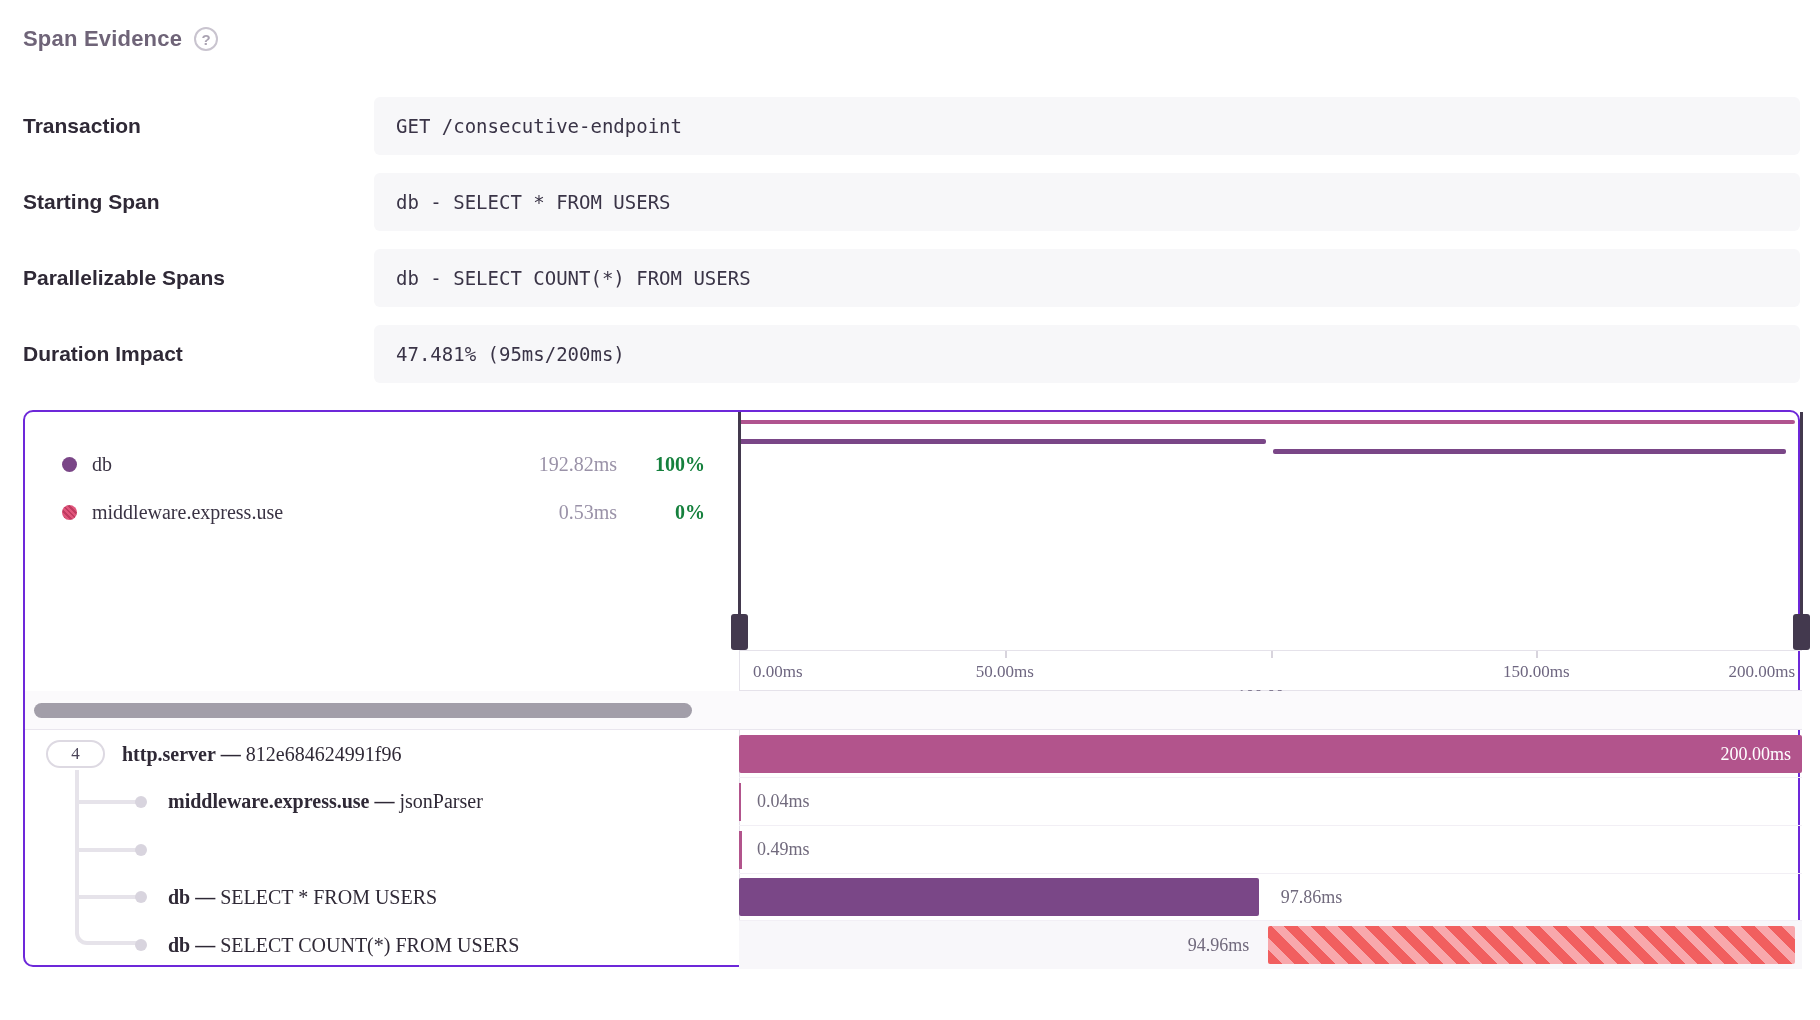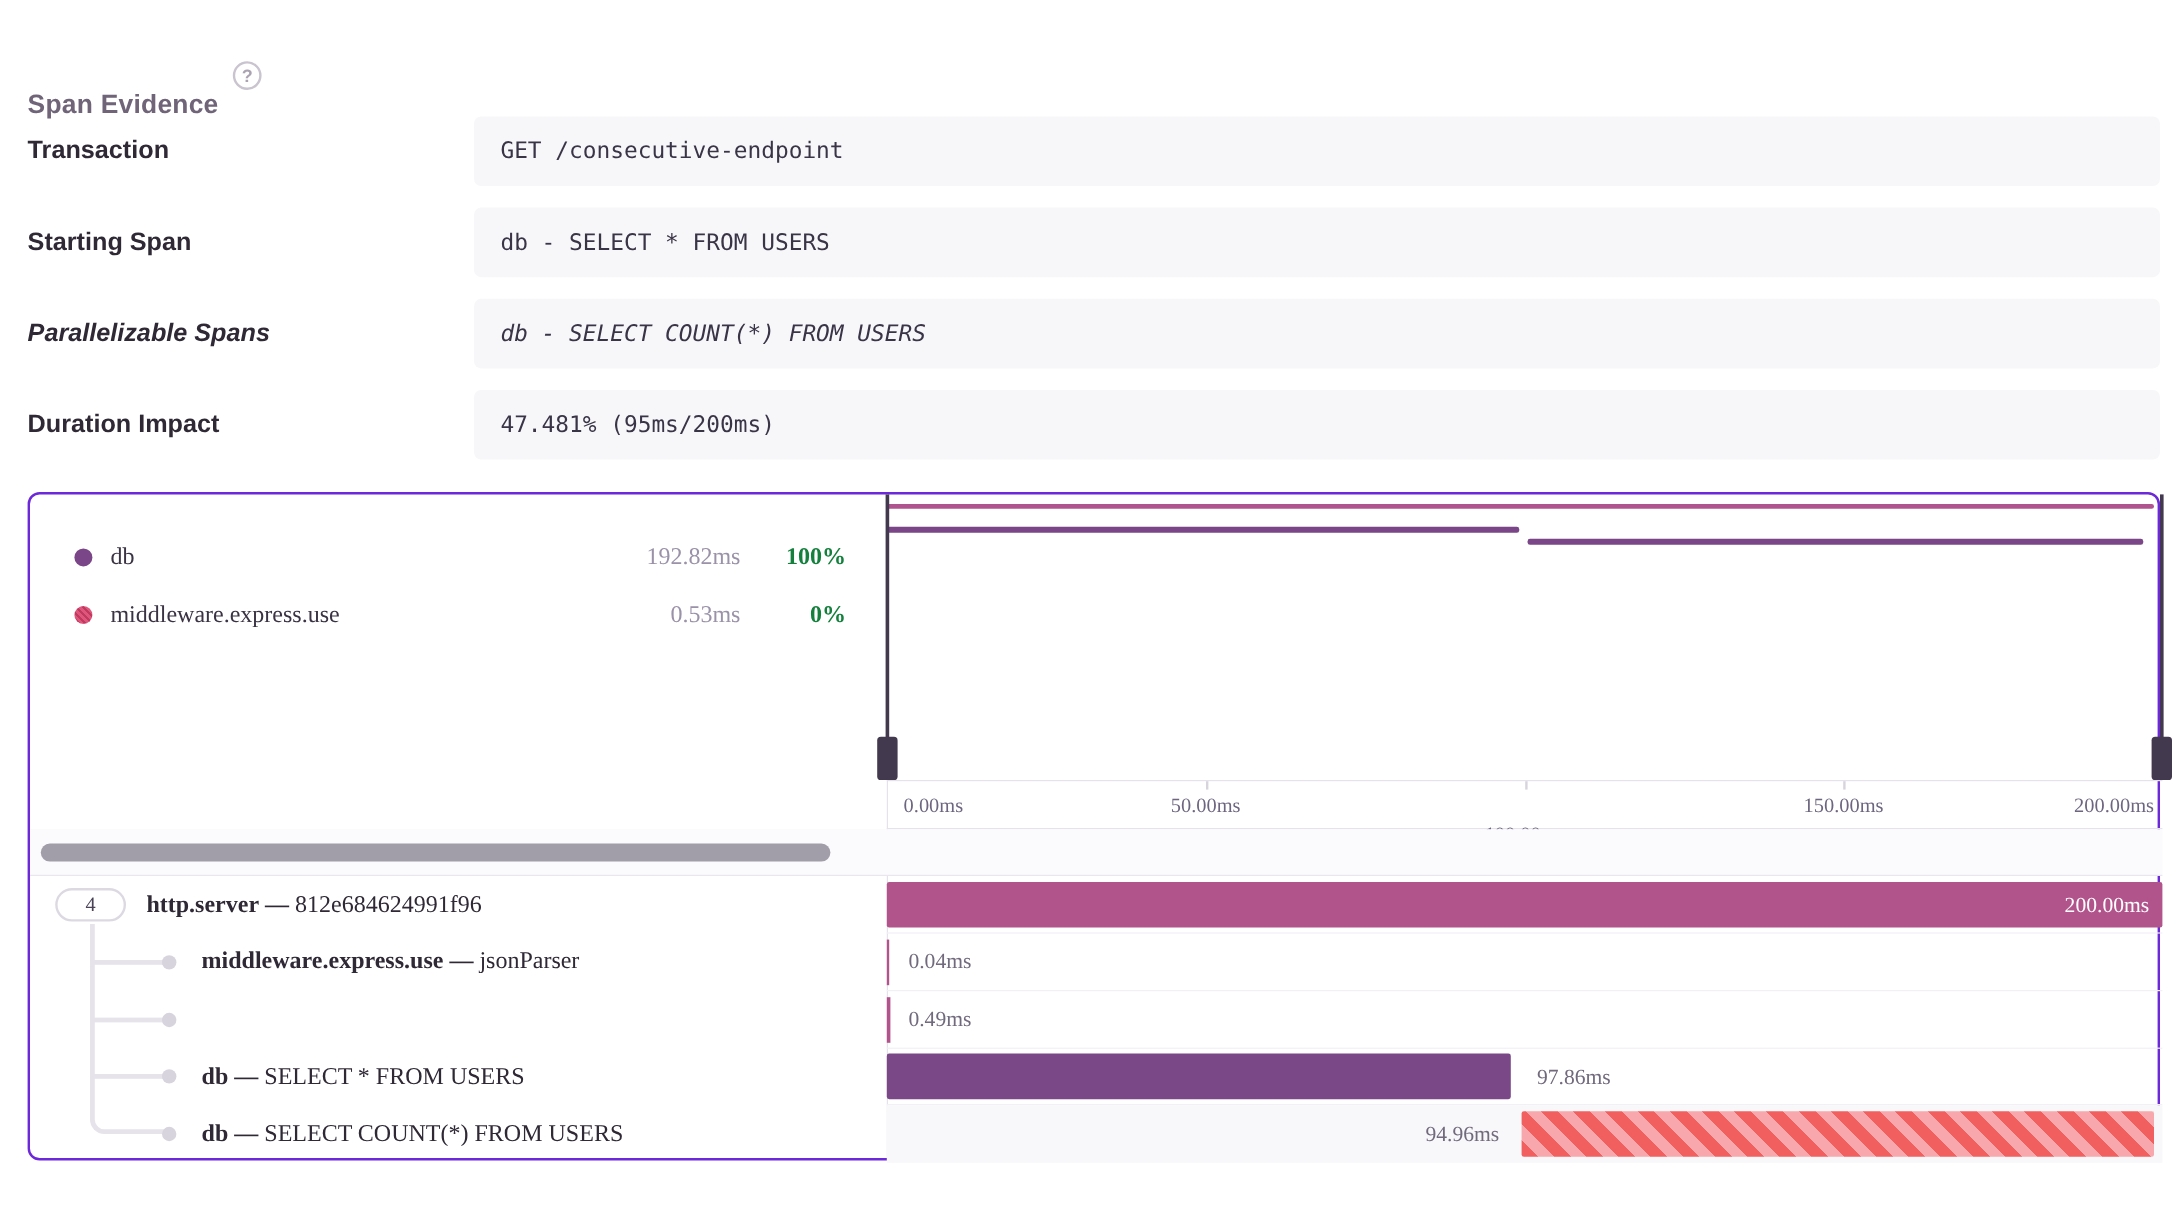--- a/index.html
+++ b/index.html
@@ -1,26 +1,26 @@
 <!DOCTYPE html>
 <html><head>
 <meta charset="utf-8">
 <style>
   * { margin:0; padding:0; box-sizing:border-box; }
   html,body { width:1820px; height:1020px; background:#ffffff; font-family:"Liberation Sans", sans-serif; overflow:hidden; }
   .page { position:relative; width:1820px; height:1020px; }
 
   
   .section-title { position:absolute; left:23px; top:26px; display:flex; align-items:center; gap:12px; }
-  .section-title h2 { font-size:22px; font-weight:700; color:#6f6478; letter-spacing:.2px;margin-top:48px; }
+  .section-title h2 { font-size:22px; font-weight:700; color:#6f6478; letter-spacing:.2px; }
   .help-icon { width:24px; height:24px; border:2px solid #c9c4cf; border-radius:50%; color:#aaa3b2;
                font-size:15px; font-weight:700; display:flex; align-items:center; justify-content:center; }
 
   
-  .field-row { position:absolute; left:23px; width:1777px; height:58px; display:flex; align-items:center;gap:21px; }
+  .field-row { position:absolute; left:23px; width:1777px; height:58px; display:flex; align-items:center; }
   .field-label { width:351px; font-size:21px; font-weight:700; color:#2f2936; }
   .field-value { flex:1; height:58px; background:#f7f7f9; border-radius:6px; display:flex; align-items:center;
                  padding:0 22px; font-family:"DejaVu Sans Mono", monospace; font-size:19px; color:#3a3447; }
 
   
   .panel { position:absolute; left:23px; top:410px; width:1777px; height:557px;
            border:2px solid #6d28d9; border-radius:10px; background:#fff;font-family:Liberation Serif, serif; }
   .col-divider { position:absolute; left:714px; top:0; bottom:0; width:1px; background:#e5e2ea; }
 
   
@@ -106,21 +106,21 @@
   </div>
 
   <div class="field-row" style="top:97px;">
     <div class="field-label">Transaction</div>
     <div class="field-value">GET /consecutive-endpoint</div>
   </div>
   <div class="field-row" style="top:173px;">
     <div class="field-label">Starting Span</div>
     <div class="field-value">db - SELECT * FROM USERS</div>
   </div>
-  <div class="field-row" style="top:249px;font-style:italic;">
+  <div class="field-row" style="top:249px;">
     <div class="field-label">Parallelizable Spans</div>
     <div class="field-value">db - SELECT COUNT(*) FROM USERS</div>
   </div>
   <div class="field-row" style="top:325px;">
     <div class="field-label">Duration Impact</div>
     <div class="field-value">47.481% (95ms/200ms)</div>
   </div>
 
   <div class="panel">
     <div class="col-divider"></div>

